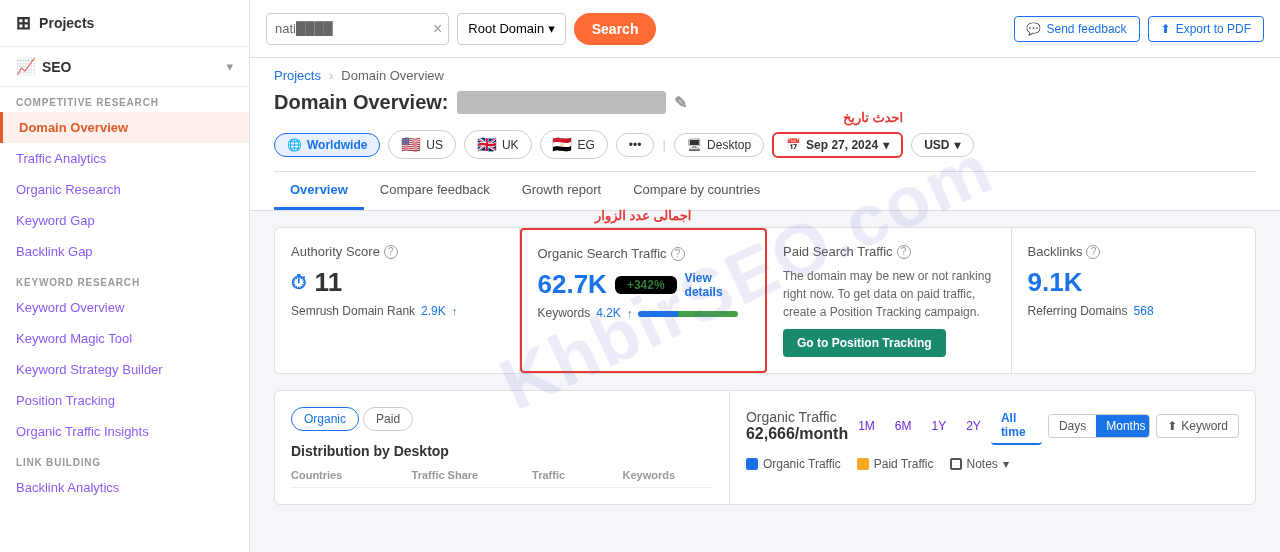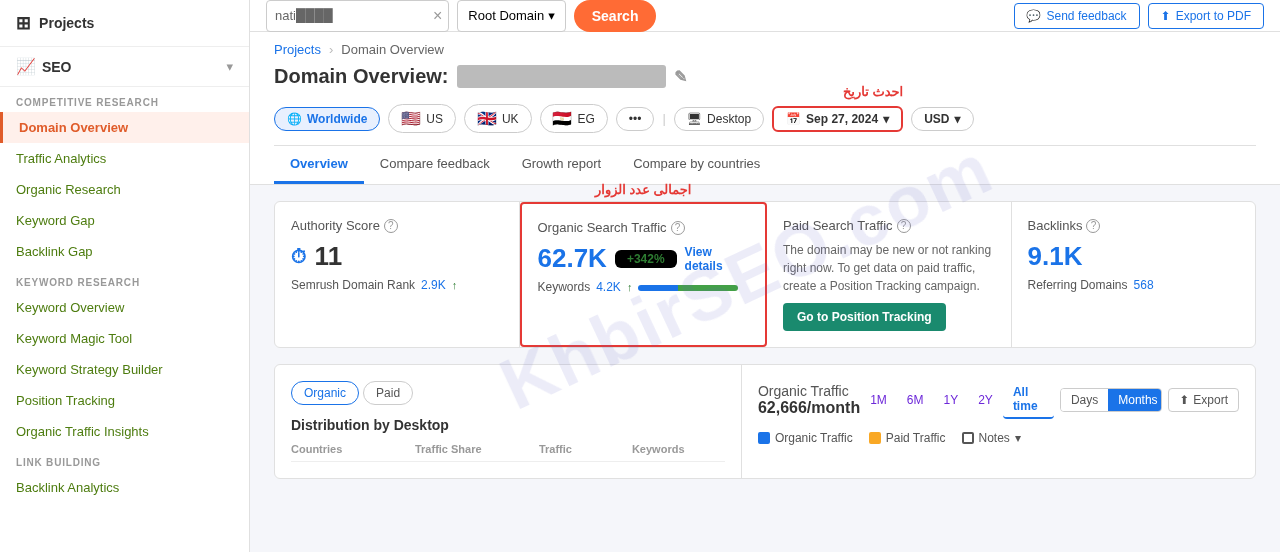--- a/index.html
+++ b/index.html
@@ -7,25 +7,25 @@
 
     
     .app { display: flex; height: 552px; width: 1280px; overflow: hidden; }
 
     
     .sidebar { width: 250px; min-width: 250px; background: #fff; border-right: 1px solid #e0e0e0; display: flex; flex-direction: column; overflow-y: auto; }
     .sidebar-projects { padding: 12px 16px; display: flex; align-items: center; gap: 8px; border-bottom: 1px solid #eee; font-weight: 600; font-size: 14px; color: #333; }
     .sidebar-seo-header { padding: 10px 16px; display: flex; align-items: center; justify-content: space-between; border-bottom: 1px solid #eee; }
     .seo-title { font-weight: 700; font-size: 14px; color: #333; display: flex; align-items: center; gap: 6px; }
     .sidebar-section-label { padding: 10px 16px 4px; font-size: 10px; font-weight: 700; color: #999; letter-spacing: 0.8px; text-transform: uppercase; }
-    .sidebar-item { padding: 8px 16px; cursor: pointer; color: #4d7c0f; font-size: 13px; display: flex; align-items: center; gap: 6px; }
+    .sidebar-item { padding: 8px 16px; cursor: pointer; color: #8b5cf6; font-size: 13px; display: flex; align-items: center; gap: 6px; }
     .sidebar-item.active { background: #fff0eb; color: #e05c2a; font-weight: 600; border-left: 3px solid #e05c2a; }
 
     
-    .topbar { height: 32px; background: #fff; border-bottom: 1px solid #e0e0e0; display: flex; align-items: center; padding: 4px 16px; gap: 8px; position: sticky; top: 0; z-index: 10; }
+    .topbar { height: 58px; background: #fff; border-bottom: 1px solid #e0e0e0; display: flex; align-items: center; padding: 4px 16px; gap: 8px; position: sticky; top: 0; z-index: 10; }
     .search-box { display: flex; align-items: center; border: 1.5px solid #ccc; border-radius: 4px; overflow: hidden; height: 32px; }
     .search-input { border: none; outline: none; padding: 0 8px; font-size: 13px; width: 160px; color: #666; }
     .search-clear { background: none; border: none; cursor: pointer; padding: 0 6px; color: #999; font-size: 16px; }
     .search-domain-btn { display: flex; align-items: center; gap: 4px; border: 1.5px solid #ccc; border-radius: 4px; padding: 4px 10px; background: #fff; cursor: pointer; font-size: 13px; height: 32px; }
     .search-btn { background: #ff6b35; color: #fff; border: none; border-radius: 16px; padding: 6px 18px; font-size: 14px; font-weight: 600; cursor: pointer; height: 32px; }
 
     
     .main { flex: 1; overflow-y: auto; background: #f5f6fa; }
     .main-top { background: #fff; padding: 0 24px; border-bottom: 1px solid #e0e0e0; }
 
@@ -371,21 +371,21 @@
                 <div class="time-btn"><span>1Y</span></div>
                 <div class="time-btn"><span>2Y</span></div>
                 <div class="time-btn active"><span>All time</span></div>
               </div>
               <div class="day-month-toggle">
                 <button class="dm-btn">Days</button>
                 <button class="dm-btn active">Months</button>
               </div>
               <button class="export-btn">
                 <span>⬆</span>
-                <span>Export</span>
+                <span>Keyword</span>
               </button>
             </div>
           </div>
 
           <div class="legend">
             <div class="legend-item">
               <div style="width:12px;height:12px;background:#1a73e8;border-radius:2px;border:2px solid #1a73e8;"></div>
               <span>Organic Traffic</span>
             </div>
             <div class="legend-item">

